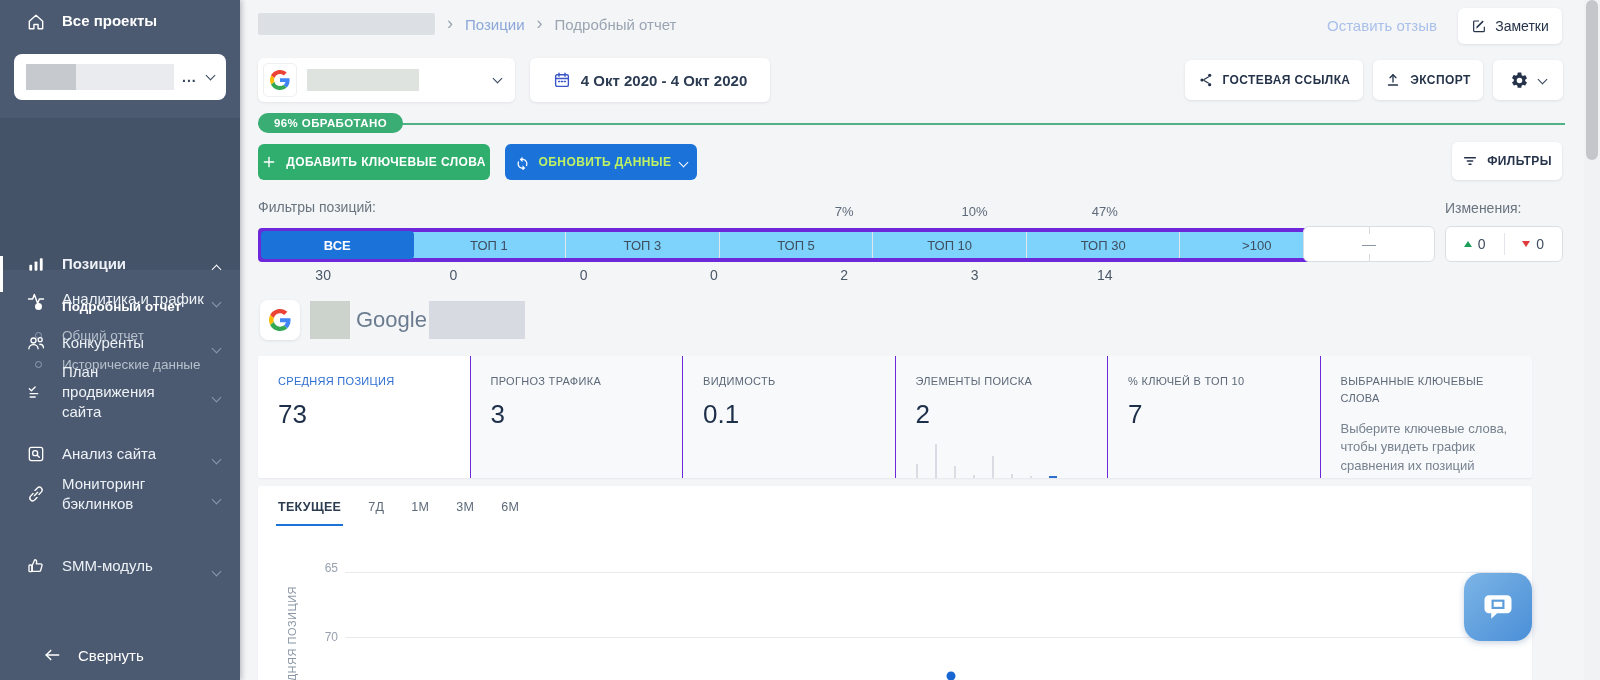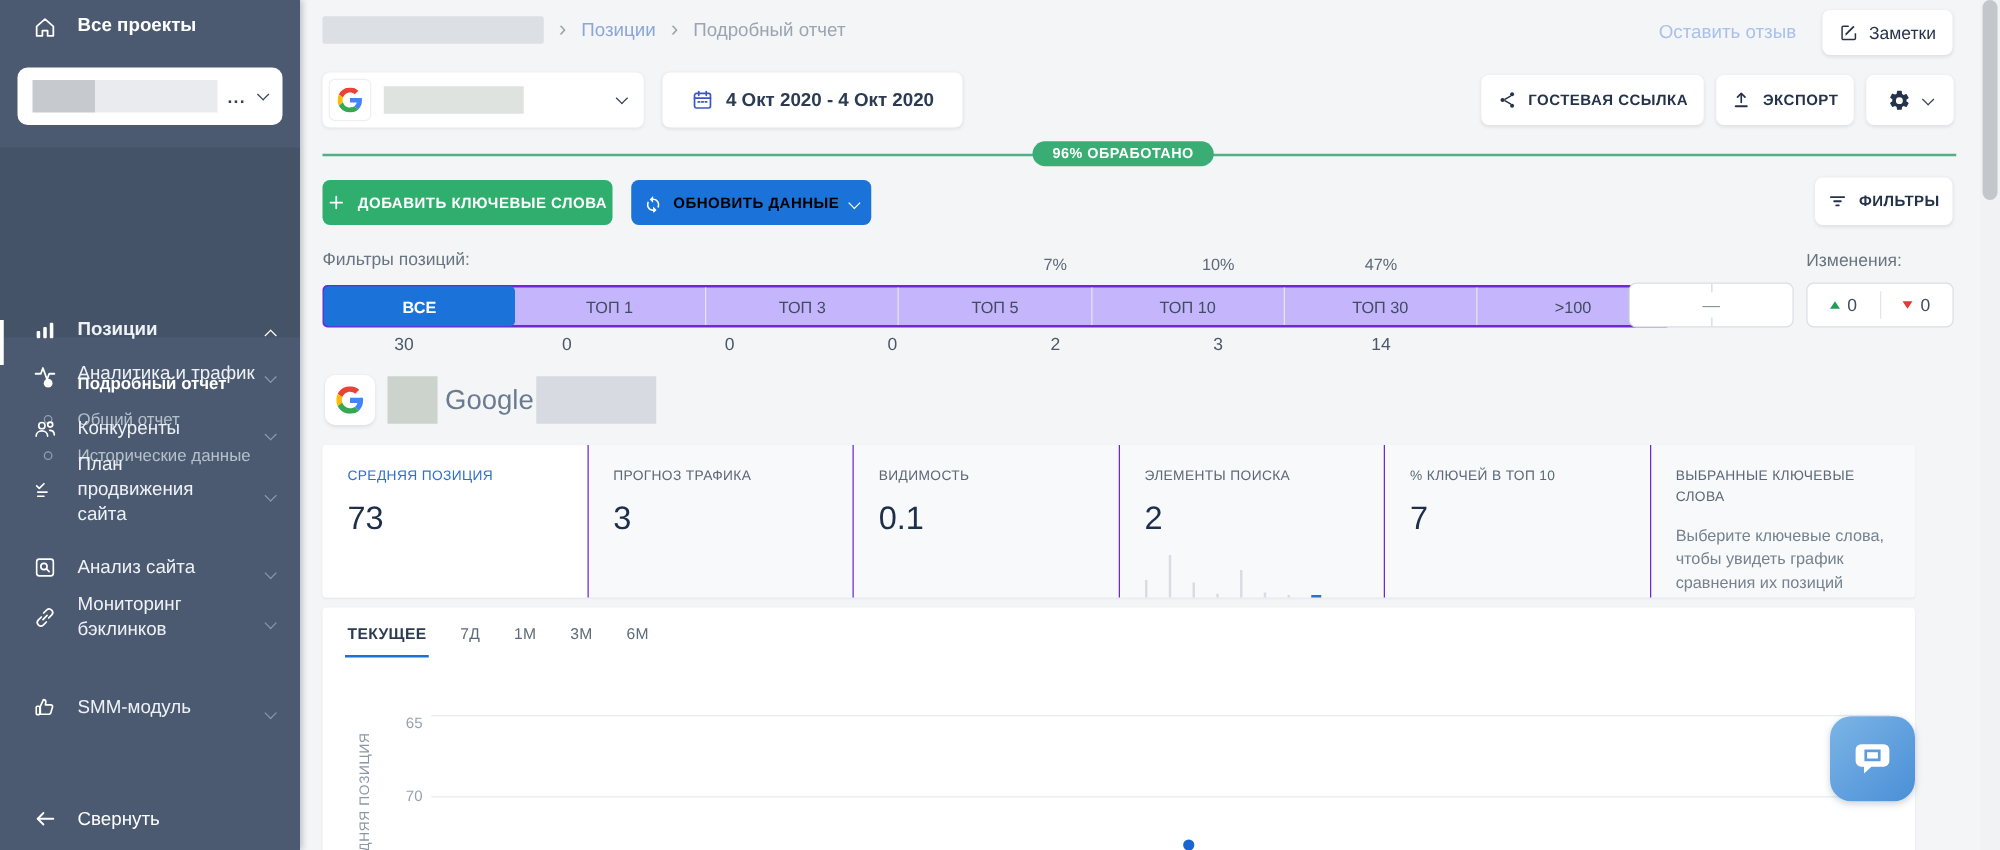--- a/index.html
+++ b/index.html
@@ -29,21 +29,21 @@
   .accent-bar { position:absolute; left:0; top:10px; width:3px; height:36px; background:#fff; }
   .side-item { position:absolute; left:0; width:240px; display:flex; align-items:center; cursor:pointer; }
   .side-item .chevslot { position:absolute; right:20px; top:50%; margin-top:-5px; }
   .sub-item { position:absolute; left:0; width:240px; height:22px; display:flex; align-items:center; cursor:pointer; }
   .sub-dot { width:7px; height:7px; border-radius:50%; margin-left:35px; flex:none; }
   .sub-dot.filled { background:#fff; }
   .sub-dot.hollow { border:1.5px solid #93a0b1; }
   .sub-label { margin-left:20px; font-size:13.5px; color:#b6c0cd; }
   .sub-label.on { color:#fff; font-weight:bold; }
   .side-label.nav { font-size:15px; color:#eef2f7; line-height:1.32; }
-  .side-collapse { position:absolute; left:0; top:640px; width:240px; height:30px; display:flex; align-items:center; cursor:pointer; }
+  .side-collapse { position:absolute; left:16px; top:640px; width:240px; height:30px; display:flex; align-items:center; cursor:pointer; }
 
   
   .main { position:absolute; left:240px; top:0; width:1344px; height:680px; }
 
   .breadcrumb { position:absolute; left:18px; top:13px; display:flex; align-items:center; gap:12px; }
   .bc-block { width:177px; height:22px; background:#dcdfe3; border-radius:2px; }
   .bc-sep { color:#9aa5b1; font-size:18px; line-height:1; margin-top:-3px; }
   .bc-link { font-size:15px; color:#8ba7d9; cursor:pointer; }
   .bc-current { font-size:15px; color:#9aa5b1; }
 
@@ -70,38 +70,38 @@
 
   .guest-btn { position:absolute; left:945px; top:60px; width:178px; height:40px; gap:9px;
                font-size:12px; font-weight:bold; letter-spacing:.4px; }
   .export-btn { position:absolute; left:1133px; top:60px; width:110px; height:40px; gap:9px;
                 font-size:12px; font-weight:bold; letter-spacing:.4px; }
   .gear-btn { position:absolute; left:1253px; top:60px; width:70px; height:40px; gap:10px; }
   .gear-btn .bicon { width:19px; height:19px; }
   .gear-btn .chev { margin-top:-2px; }
 
   .progress-line { position:absolute; left:18px; top:123px; width:1307px; height:2px; background:#4fb184; }
-  .progress-badge { position:absolute; left:5px; top:113px; width:1307px; display:flex; justify-content:center; }
+  .progress-badge { position:absolute; left:18px; top:113px; width:1307px; display:flex; }
   .progress-badge span { background:#3aad74; color:#fff; font-size:11.5px; font-weight:bold; letter-spacing:.4px;
                          padding:4px 16px; border-radius:11px; }
 
   .add-btn { position:absolute; left:18px; top:144px; width:232px; height:36px; background:#2fae6e; color:#fff;
              gap:10px; font-size:12px; font-weight:bold; letter-spacing:.4px; box-shadow:none; }
   .add-btn .bicon { color:#fff; width:14px; height:14px; }
-  .refresh-btn { position:absolute; left:265px; top:144px; width:192px; height:36px; background:#1b72d9; color:#000000;
+  .refresh-btn { position:absolute; left:265px; top:144px; width:192px; height:36px; background:#1b72d9; color:#bef264;
                  gap:9px; font-size:12px; font-weight:bold; letter-spacing:.4px; box-shadow:none; }
   .refresh-btn .bicon { color:#fff; width:15px; height:15px; }
   .filters-btn { position:absolute; left:1212px; top:142px; width:110px; height:38px; gap:9px;
                  font-size:12px; font-weight:bold; letter-spacing:.4px; }
 
   .pf-label { position:absolute; left:18px; top:199px; font-size:14px; color:#68747f; }
   .percent-row { position:absolute; left:18px; top:204px; width:912px; display:flex; }
   .percent-row span { flex:1; text-align:center; font-size:13px; color:#5d6a79; }
-  .tabstrip { position:absolute; left:18px; top:228px; width:1079px; height:34px; background:#c4b5fd;
-              border:2px solid #6d28d9; border-radius:4px; display:flex; }
+  .tabstrip { position:absolute; left:18px; top:228px; width:1079px; height:34px; background:#7dd3fc;
+              border:4px solid #6d28d9; border-radius:4px; display:flex; }
   .ftab { flex:1; display:flex; align-items:center; justify-content:center; font-size:13px; color:#3f4d5e;
           border-right:1px solid #e2e5e9; cursor:pointer; }
   .ftab:last-child { border-right:none; }
   .ftab.active { background:#1b72d9; color:#fff; font-weight:bold; border-radius:4px; margin:-1px;
                  border-right:none; z-index:2; }
   .count-row { position:absolute; left:18px; top:267px; width:912px; display:flex; }
   .count-row span { flex:1; text-align:center; font-size:14px; color:#4a5868; }
 
   .range-label { position:absolute; left:1063px; top:200px; font-size:14px; color:#68747f;margin-top:36px; }
   .range-input { position:absolute; left:1063px; top:226px; width:132px; height:36px; background:#fff;
@@ -141,21 +141,21 @@
                  border-radius:3px; box-shadow:0 1px 2px rgba(30,40,60,.06); }
   .ctabs { position:absolute; left:20px; top:14px; display:flex; gap:27px; align-items:center; }
   .ctab { font-size:12.5px; color:#5d6a79; letter-spacing:.3px; cursor:pointer; position:relative; padding-bottom:6px;text-align:center; }
   .ctab.active { color:#2c3c50; font-weight:bold; }
   .ctab.active::after { content:""; position:absolute; left:-2px; right:-2px; bottom:-6px; height:2px; background:#1b72d9; }
   .ylabel { position:absolute; left:28px; top:100px; writing-mode:vertical-rl; transform:rotate(180deg);
             font-size:11px; letter-spacing:.5px; color:#8b97a6; }
   .gridline { position:absolute; left:87px; width:1167px; height:1px; background:#e8eaee; }
   .gl-1 { top:86px; } .gl-2 { top:151px; }
   .ytick { position:absolute; left:40px; width:40px; text-align:right; font-size:12px; color:#97a1af; }
-  .yt-1 { top:85px;text-align:right; } .yt-2 { top:144px; }
+  .yt-1 { top:75px;text-align:right; } .yt-2 { top:144px; }
   .chart-dot { position:absolute; left:693px; width:9px; height:9px; border-radius:50%; background:#1766d1;
                transform:translate(-50%,-50%); }
 
   .chat-bubble { position:absolute; left:1224px; top:573px; width:68px; height:68px; border-radius:17px;
                  background:linear-gradient(135deg,#7cb4e6,#4a8fd7); display:flex; align-items:center; justify-content:center;
                  cursor:pointer; z-index:10; box-shadow:0 2px 6px rgba(40,80,130,.25); }
   .chat-bubble svg { width:36px; height:36px; }
 
   .scrollbar { position:absolute; left:1584px; top:0; width:16px; height:680px; background:#f1f2f4; z-index:7; }
   .scroll-thumb { position:absolute; left:2px; top:0; width:12px; height:160px; background:#c3c7cc; border-radius:6px; cursor:grab; }

